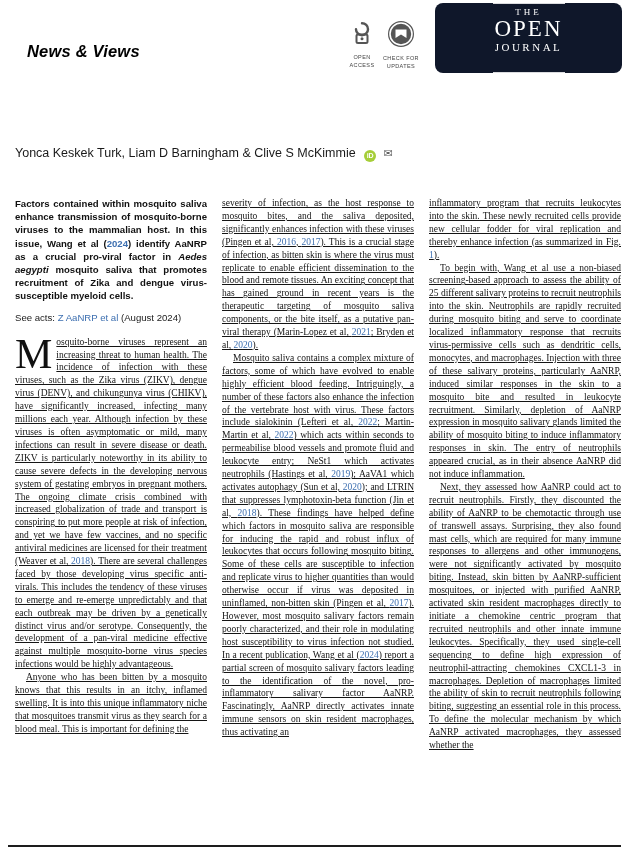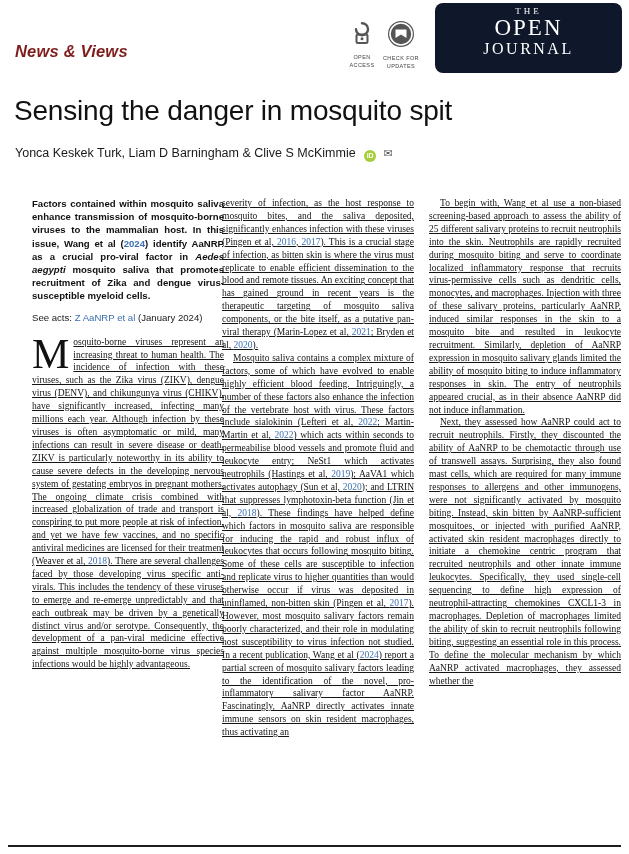--- a/index.html
+++ b/index.html
@@ -1,45 +1,45 @@
 <!DOCTYPE html>
 <html lang="en"><head>
 <meta charset="utf-8">
 <style>
   html,body{margin:0;padding:0;background:#ffffff;}
   .page{position:relative;width:629px;height:854px;background:#fff;overflow:hidden;
         font-family:"Liberation Sans",sans-serif;color:#141414;}
 
   
-  .section-label{position:absolute;left:15px;top:42px;font:italic 700 16.5px "Liberation Sans",sans-serif;
-                 color:#7f1d1d;letter-spacing:.2px;}
+  .section-label{position:absolute;left:27px;top:42px;font:italic 700 16.5px "Liberation Sans",sans-serif;
+                 color:#000000;letter-spacing:.2px;}
   .badge{position:absolute;top:21px;display:flex;flex-direction:column;align-items:center;}
   .badge.oa{left:344px;width:36px;}
   .badge.cfu{left:378px;width:46px;}
   .badge-label{margin-top:3px;font-size:5.5px;letter-spacing:.4px;color:#444;text-align:center;line-height:1.5;}
   .logo{position:absolute;left:435px;top:3px;width:187px;height:70px;background:#0f172a;
         display:flex;flex-direction:column;align-items:center;justify-content:flex-start;
         font-family:"Liberation Serif",serif;color:#fff;border-radius:8px;}
   .logo-rule{width:72px;height:1px;background:rgba(255,255,255,.85);}
   .logo-the{font-size:9px;letter-spacing:3px;margin:3px 0 0 0;}
   .logo-embo{font-size:23px;letter-spacing:2px;line-height:24px;}
-  .logo-journal{font-size:16px;letter-spacing:2.5px;margin-bottom:19px;}
+  .logo-journal{font-size:11px;letter-spacing:2.5px;margin-bottom:19px;}
 
   
   .title{position:absolute;left:14px;top:94px;margin:0;width:600px;
          font:400 28px/34px "Liberation Sans",sans-serif;color:#111;letter-spacing:-.2px;}
   .authors{position:absolute;left:15px;top:146px;font-size:12.5px;color:#1a1a1a;}
   .orcid{display:inline-block;width:12px;height:12px;margin-left:5px;border-radius:50%;
          background:#a6ce39;color:#fff;font:700 7px/12px "Liberation Sans",sans-serif;
          text-align:center;vertical-align:-1px;}
   .mail{color:#555;font-size:11px;margin-left:4px;vertical-align:0;}
 
   
   .col{position:absolute;top:197px;width:192px;height:648px;overflow:hidden;}
-  .col1{left:15px;margin-left:17px;} .col2{left:222px;} .col3{left:429px;}
+  .col1{left:15px;} .col2{left:222px;} .col3{left:429px;}
   .abstract{font:700 9.6px/13.2px "Liberation Sans",sans-serif;color:#111;
             text-align:justify;margin-bottom:9px;}
   .see-also{font-size:9.6px;color:#1a1a1a;margin-bottom:13px;}
   .colflow{font:9.5px/12.9px "Liberation Serif",serif;color:#141414;text-align:justify;
            hyphens:auto;-webkit-hyphens:auto;}
   .body-para{margin:0;text-decoration:underline;}
   .body-para.indent{text-indent:11px;}
   .dropcap{float:left;font:400 42px/33px "Liberation Serif",serif;padding:2px 4px 0 0;color:#111;}
   .seg-link{color:#3d6fb0;}
   .seg-italic{font-style:italic;}
@@ -77,45 +77,46 @@
   </div>
 
   <div class="logo">
     <div class="logo-rule"></div>
     <div class="logo-the">THE</div>
     <div class="logo-embo">OPEN</div>
     <div class="logo-journal">JOURNAL</div>
     <div class="logo-rule"></div>
   </div>
 
-  <h1 class="title">Sensing the danger in mosquito spit</h1>
 
   <div class="authors">
     <span>Yonca Keskek Turk, Liam D Barningham &amp; Clive S McKimmie</span>
     <span class="orcid">iD</span>
     <span class="mail">✉</span>
   </div>
 
   <div class="col col1">
     <div class="abstract"><span class="seg-plain">Factors contained within mosquito saliva enhance transmission of mosquito-borne viruses to the mammalian host. In this issue, Wang et al (</span><span class="seg-link">2024</span><span class="seg-plain">) identify AaNRP as a crucial pro-viral factor in </span><span class="seg-italic">Aedes aegypti</span><span class="seg-plain"> mosquito saliva that promotes recruitment of Zika and dengue virus-susceptible myeloid cells.</span></div>
-    <div class="see-also"><span class="seg-plain">See acts: </span><span class="seg-link">Z AaNRP et al</span><span class="seg-plain"> (January 2024)</span></div>
+    <div class="see-also"><span class="seg-plain">See acts: </span><span class="seg-link">Z AaNRP et al</span><span class="seg-plain"> (August 2024)</span></div>
     <div class="colflow">
         <p class="body-para"><span class="dropcap">M</span><span class="seg-plain">osquito-borne viruses represent an increasing threat to human health. The incidence of infection with these viruses, such as the Zika virus (ZIKV), dengue virus (DENV), and chikungunya virus (CHIKV), have significantly increased, infecting many millions each year. Although infection by these viruses is often asymptomatic or mild, many infections can result in severe disease or death. ZIKV is particularly noteworthy in its ability to cause severe defects in the developing nervous system of gestating embryos in pregnant mothers. The ongoing climate crisis combined with increased globalization of trade and transport is conspiring to put more people at risk of infection, and yet we have few vaccines, and no specific antiviral medicines are licensed for their treatment (Weaver et al, </span><span class="seg-link">2018</span><span class="seg-plain">). There are several challenges faced by those developing virus specific anti-virals. This includes the tendency of these viruses to emerge and re-emerge unpredictably and that each outbreak may be driven by a genetically distinct virus and/or serotype. Consequently, the development of a pan-viral medicine effective against multiple mosquito-borne virus species infections would be highly advantageous.</span></p>
+        <p class="body-para indent"><span class="seg-plain">Anyone who has been bitten by a mosquito knows that this results in an itchy, inflamed swelling. It is into this unique inflammatory niche that mosquitoes transmit virus as they search for a blood meal. This is important for defining the</span></p>
       </div>
   </div>
 
   <div class="col col2">
     <div class="colflow">
         <p class="body-para"><span class="seg-plain">severity of infection, as the host response to mosquito bites, and the saliva deposited, significantly enhances infection with these viruses (Pingen et al, </span><span class="seg-link">2016</span><span class="seg-plain">, </span><span class="seg-link">2017</span><span class="seg-plain">). This is a crucial stage of infection, as bitten skin is where the virus must replicate to enable efficient dissemination to the blood and remote tissues. An exciting concept that has gained ground in recent years is the therapeutic targeting of mosquito saliva components, or the bite itself, as a putative pan-viral therapy (Marin-Lopez et al, </span><span class="seg-link">2021</span><span class="seg-plain">; Bryden et al, </span><span class="seg-link">2020</span><span class="seg-plain">).</span></p>
         <p class="body-para indent"><span class="seg-plain">Mosquito saliva contains a complex mixture of factors, some of which have evolved to enable highly efficient blood feeding. Intriguingly, a number of these factors also enhance the infection of the vertebrate host with virus. These factors include sialokinin (Lefteri et al, </span><span class="seg-link">2022</span><span class="seg-plain">; Martin-Martin et al, </span><span class="seg-link">2022</span><span class="seg-plain">) which acts within seconds to permeabilise blood vessels and promote fluid and leukocyte entry; NeSt1 which activates neutrophils (Hastings et al, </span><span class="seg-link">2019</span><span class="seg-plain">); AaVA1 which activates autophagy (Sun et al, </span><span class="seg-link">2020</span><span class="seg-plain">); and LTRIN that suppresses lymphotoxin-beta function (Jin et al, </span><span class="seg-link">2018</span><span class="seg-plain">). These findings have helped define which factors in mosquito saliva are responsible for inducing the rapid and robust influx of leukocytes that occurs following mosquito biting. Some of these cells are susceptible to infection and replicate virus to higher quantities than would otherwise occur if virus was deposited in uninflamed, non-bitten skin (Pingen et al, </span><span class="seg-link">2017</span><span class="seg-plain">). However, most mosquito salivary factors remain poorly characterized, and their role in modulating host susceptibility to virus infection not studied. In a recent publication, Wang et al (</span><span class="seg-link">2024</span><span class="seg-plain">) report a partial screen of mosquito salivary factors leading to the identification of the novel, pro-inflammatory salivary factor AaNRP. Fascinatingly, AaNRP directly activates innate immune sensors on skin resident macrophages, thus activating an</span></p>
       </div>
   </div>
 
   <div class="col col3">
     <div class="colflow">
+        <p class="body-para"><span class="seg-plain">inflammatory program that recruits leukocytes into the skin. These newly recruited cells provide new cellular fodder for viral replication and thereby enhance infection (as summarized in Fig. </span><span class="seg-link">1</span><span class="seg-plain">).</span></p>
         <p class="body-para indent"><span class="seg-plain">To begin with, Wang et al use a non-biased screening-based approach to assess the ability of 25 different salivary proteins to recruit neutrophils into the skin. Neutrophils are rapidly recruited during mosquito biting and serve to coordinate localized inflammatory response that recruits virus-permissive cells such as dendritic cells, monocytes, and macrophages. Injection with three of these salivary proteins, particularly AaNRP, induced similar responses in the skin to a mosquito bite and resulted in leukocyte recruitment. Similarly, depletion of AaNRP expression in mosquito salivary glands limited the ability of mosquito biting to induce inflammatory responses in skin. The entry of neutrophils appeared crucial, as in their absence AaNRP did not induce inflammation.</span></p>
         <p class="body-para indent"><span class="seg-plain">Next, they assessed how AaNRP could act to recruit neutrophils. Firstly, they discounted the ability of AaNRP to be chemotactic through use of transwell assays. Surprising, they also found mast cells, which are required for many immune responses to allergens and other immunogens, were not significantly activated by mosquito biting. Instead, skin bitten by AaNRP-sufficient mosquitoes, or injected with purified AaNRP, activated skin resident macrophages directly to initiate a chemokine centric program that recruited neutrophils and other innate immune leukocytes. Specifically, they used single-cell sequencing to define high expression of neutrophil-attracting chemokines CXCL1-3 in macrophages. Depletion of macrophages limited the ability of skin to recruit neutrophils following biting, suggesting an essential role in this process. To define the molecular mechanism by which AaNRP activated macrophages, they assessed whether the</span></p>
       </div>
   </div>
 
   <div class="footer-rule"></div>
 
 </div>
 
 </body></html>

